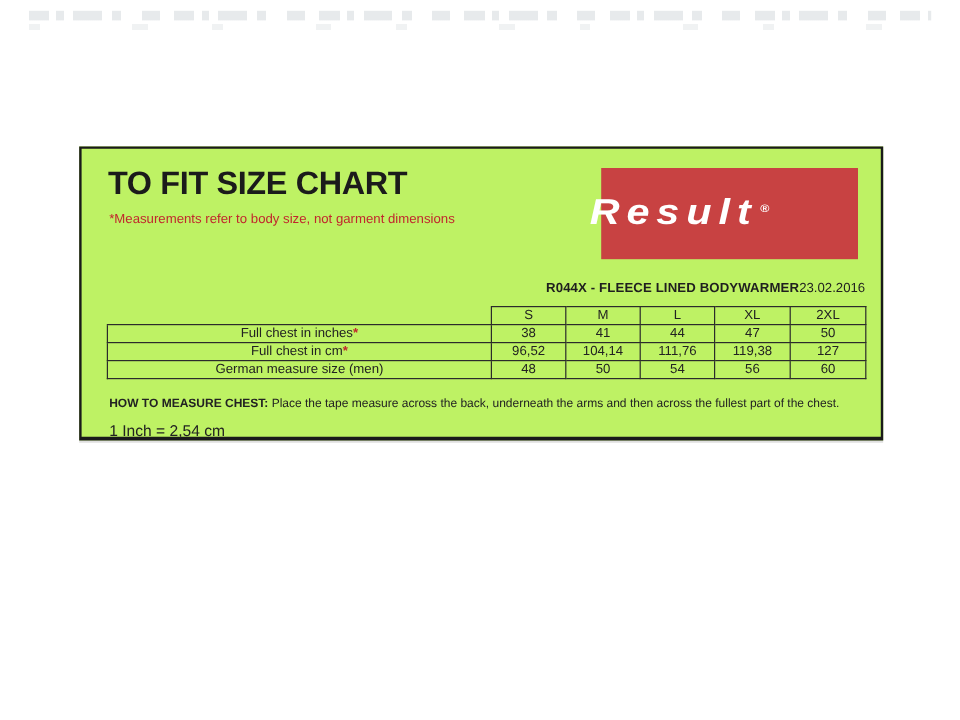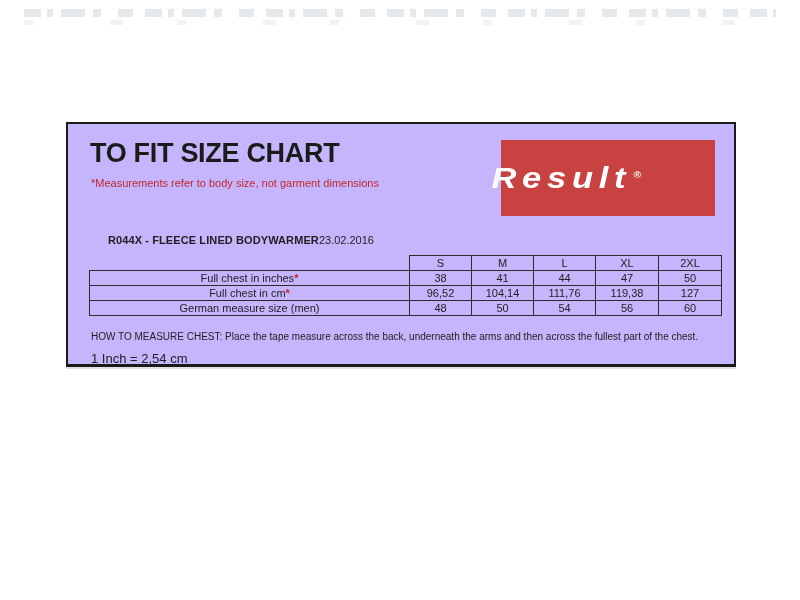--- a/index.html
+++ b/index.html
@@ -26,21 +26,21 @@
   .edge-row.r2 {
     top: 20px; height: 5px;
     background: repeating-linear-gradient(90deg,
       #f0f2f3 0 9px, transparent 9px 86px,
       #f0f2f3 86px 99px, transparent 99px 153px);
   }
 
   .sheet {
     position: absolute; left: 66px; top: 122px;
     width: 670px; height: 245px;
-    background: #c4b5fd;
+    background: #bef264;
     border: 2px solid #1a1a1a;
     border-bottom-width: 3px;
     box-shadow: 0 2px 0 rgba(0,0,0,0.12);
   }
   .title {
     position: absolute; left: 22px; top: 14px;
     font-size: 27px; font-weight: bold; letter-spacing: -0.3px;
     color: #1b1b1b; white-space: nowrap;
   }
   .subtitle {
@@ -58,33 +58,33 @@
     color: #ffffff; font-weight: bold; font-style: italic;
     font-size: 30px; letter-spacing: 5px;
     transform: scaleX(1.15); transform-origin: center;
     white-space: nowrap;
   }
   .logo .reg {
     color: #ffffff; font-size: 9px; font-style: normal;
     position: relative; top: -10px; left: 2px; letter-spacing: 0;
   }
   .prodrow {
-    position: absolute; left: 40px; top: 110px; width: 631px;
-    display: flex; justify-content: flex-start; align-items: baseline;
+    position: absolute; left: 22px; top: 110px; width: 631px;
+    display: flex; justify-content: flex-end; align-items: baseline;
     font-size: 11px;
   }
   .prodrow .prod { font-weight: bold; letter-spacing: 0.1px; }
   .tablewrap { position: absolute; left: 21px; top: 131px; }
   table { border-collapse: collapse; table-layout: fixed; width: 632px; font-size: 11px; }
   td { border: 1px solid #2b2b2b; height: 15px; padding: 0 4px; text-align: center; line-height: 13px; color: #222; }
   td.blank { border-top: none; border-left: none; }
   td.lab { text-align: center; }
   .red { color: #c1272d; font-weight: bold; }
   .note { position: absolute; left: 23px; top: 207px; font-size: 10px; white-space: nowrap; color: #222; }
-  .note .nl { font-weight: normal; }
+  .note .nl { font-weight: bold; }
   .conv { position: absolute; left: 23px; top: 227px; font-size: 13px; color: #222; }
 </style>
 </head>
 <body>
 
 <div class="edge-row r1"></div>
 <div class="edge-row r2"></div>
 
 <div class="sheet">
 

